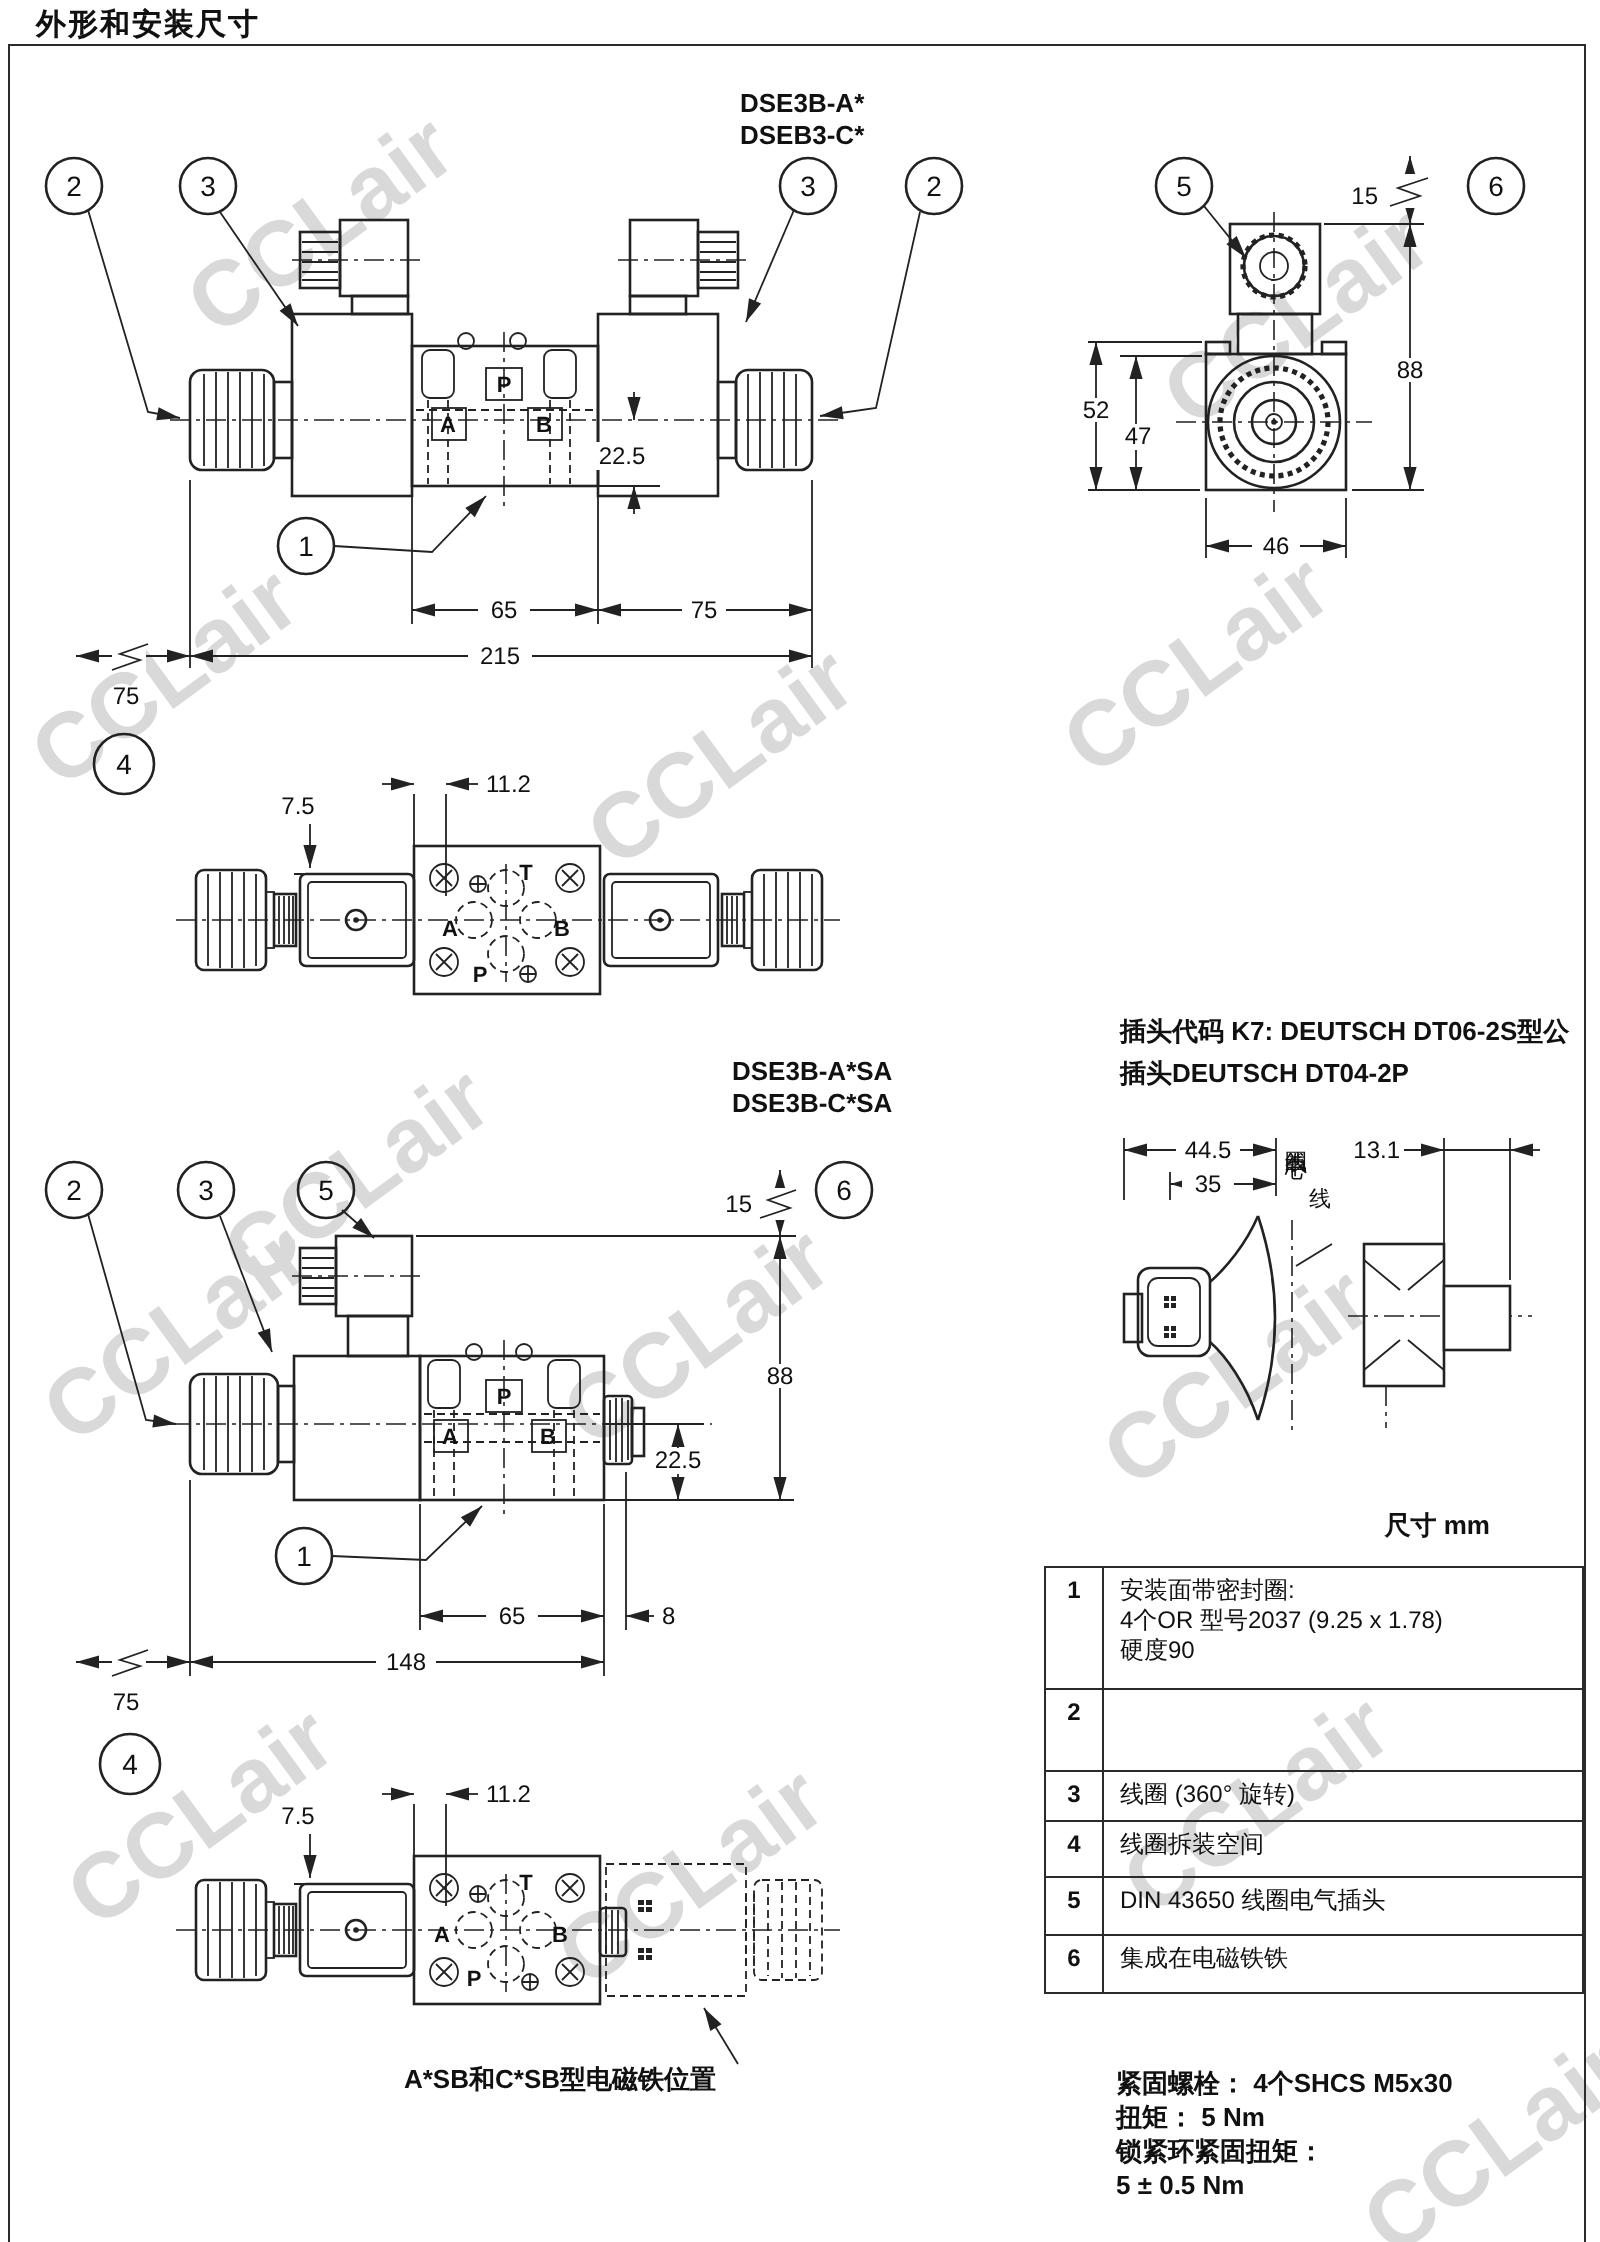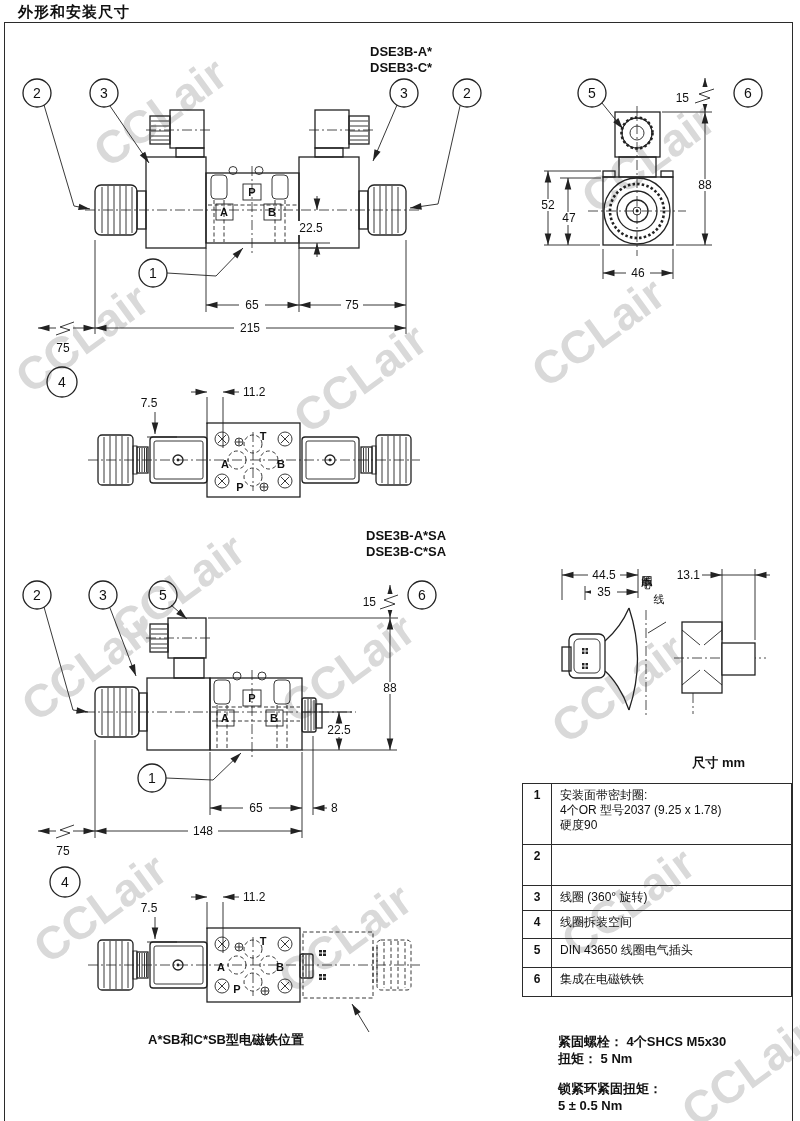--- a/index.html
+++ b/index.html
@@ -7,23 +7,23 @@
         font-family:"Liberation Sans",sans-serif;color:#111;}
   .title{position:absolute;left:18px;top:3px;font-size:15px;font-weight:bold;letter-spacing:1px;text-align:center;}
   .frame{position:absolute;left:4px;top:22px;width:787px;height:1200px;border:1.5px solid #2b2b2b;}
   .wm{position:absolute;font-size:46px;font-weight:bold;color:#d9d9d9;white-space:nowrap;
       transform:translate(-50%,-50%) rotate(-36deg);z-index:0;}
   svg.draw{position:absolute;left:0;top:0;z-index:1;}
   .txt{position:absolute;z-index:2;}
   .models{font-size:13px;font-weight:bold;line-height:16px;white-space:pre;}
   .plugnote{left:560px;top:505px;width:236px;font-size:13px;font-weight:600;line-height:21px;}
   .unitnote{left:560px;top:754px;width:185px;text-align:right;font-size:13px;font-weight:bold;}
-  .caption{left:148px;top:1031px;width:220px;text-align:left;font-size:13px;font-weight:bold;}
+  .caption{left:138px;top:1031px;width:220px;text-align:right;font-size:13px;font-weight:bold;}
   .notes{left:558px;top:1033px;font-size:13px;font-weight:700;line-height:17px;}
-  .notes .gap{margin-top:13px;}
+  .notes .gap{}
   .vtext{position:absolute;z-index:2;writing-mode:vertical-rl;text-orientation:upright;
          font-size:11px;letter-spacing:1px;color:#111;}
   
   .ltable{position:absolute;left:522px;top:783px;width:268px;z-index:2;
           border:1.4px solid #2b2b2b;font-size:12px;}
   .trow{display:flex;border-top:1.2px solid #2b2b2b;}
   .trow:first-child{border-top:none;}
   .tnum{width:28px;flex:0 0 28px;border-right:1.2px solid #2b2b2b;display:flex;
         align-items:flex-start;justify-content:center;padding-top:4px;font-weight:bold;}
   .tlines{padding:4px 6px 3px 8px;line-height:15px;}
@@ -417,20 +417,21 @@
         <path class="thin" d="M682,630 L700,645 M682,685 L700,670 M722,630 L704,645 M722,685 L704,670"></path>
         <rect class="sw" x="722" y="643" width="33" height="32"></rect>
       </g>
     </g>
   </svg>
 
   <div class="txt models" style="left:370px;top:44px"><span>DSE3B-A*</span><br><span>DSEB3-C*</span></div>
 
   <div class="txt models" style="left:366px;top:528px"><span>DSE3B-A*SA</span><br><span>DSE3B-C*SA</span></div>
 
+  <div class="txt plugnote"><span>插头代码 K7: DEUTSCH DT06-2S型公</span><br><span>插头DEUTSCH DT04-2P</span></div>
 
   <div class="vtext" style="left:639px;top:566px">线圈中心</div>
   <div class="vtext" style="left:651px;top:584px">线</div>
 
   <div class="txt unitnote">尺寸 mm</div>
 
   <div class="ltable">
     <div class="trow" style="height:60px">
       <div class="tnum">1</div>
       <div class="tlines">

